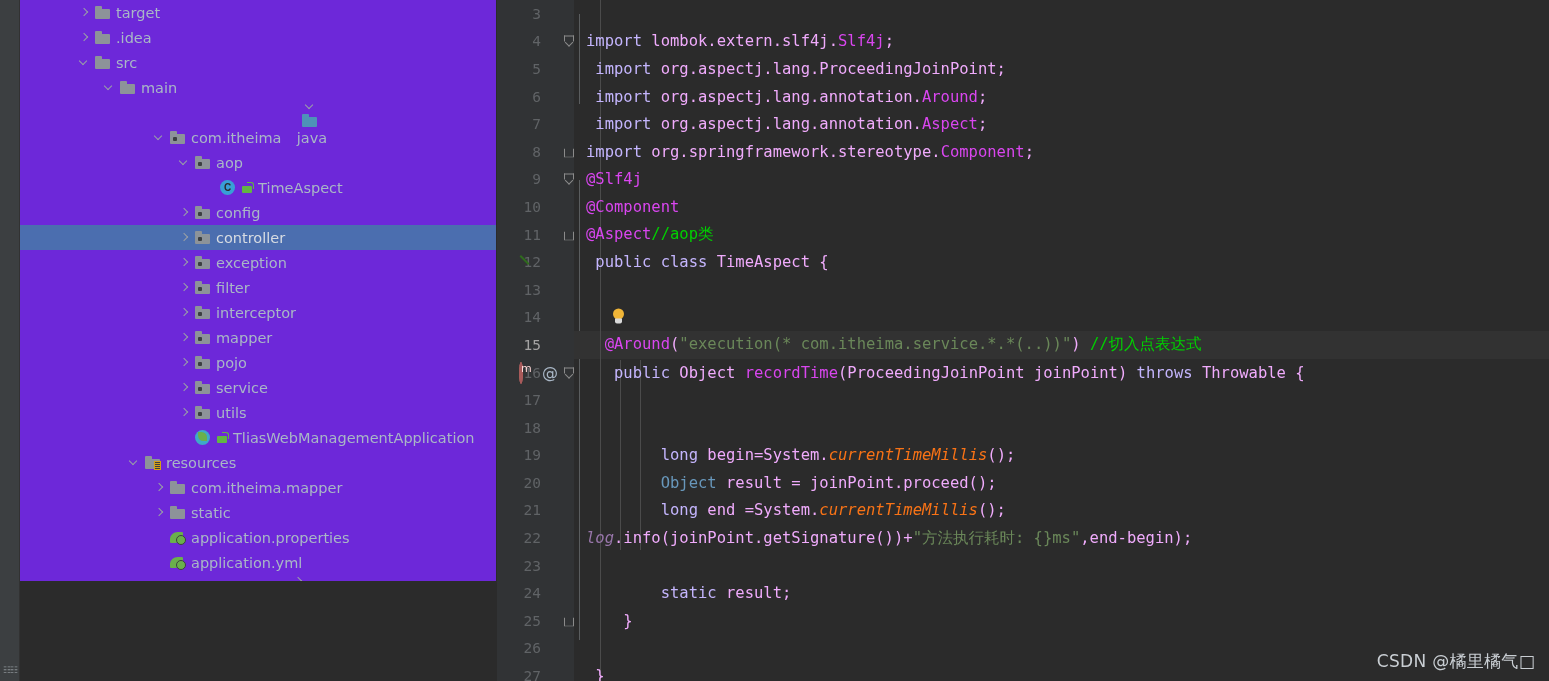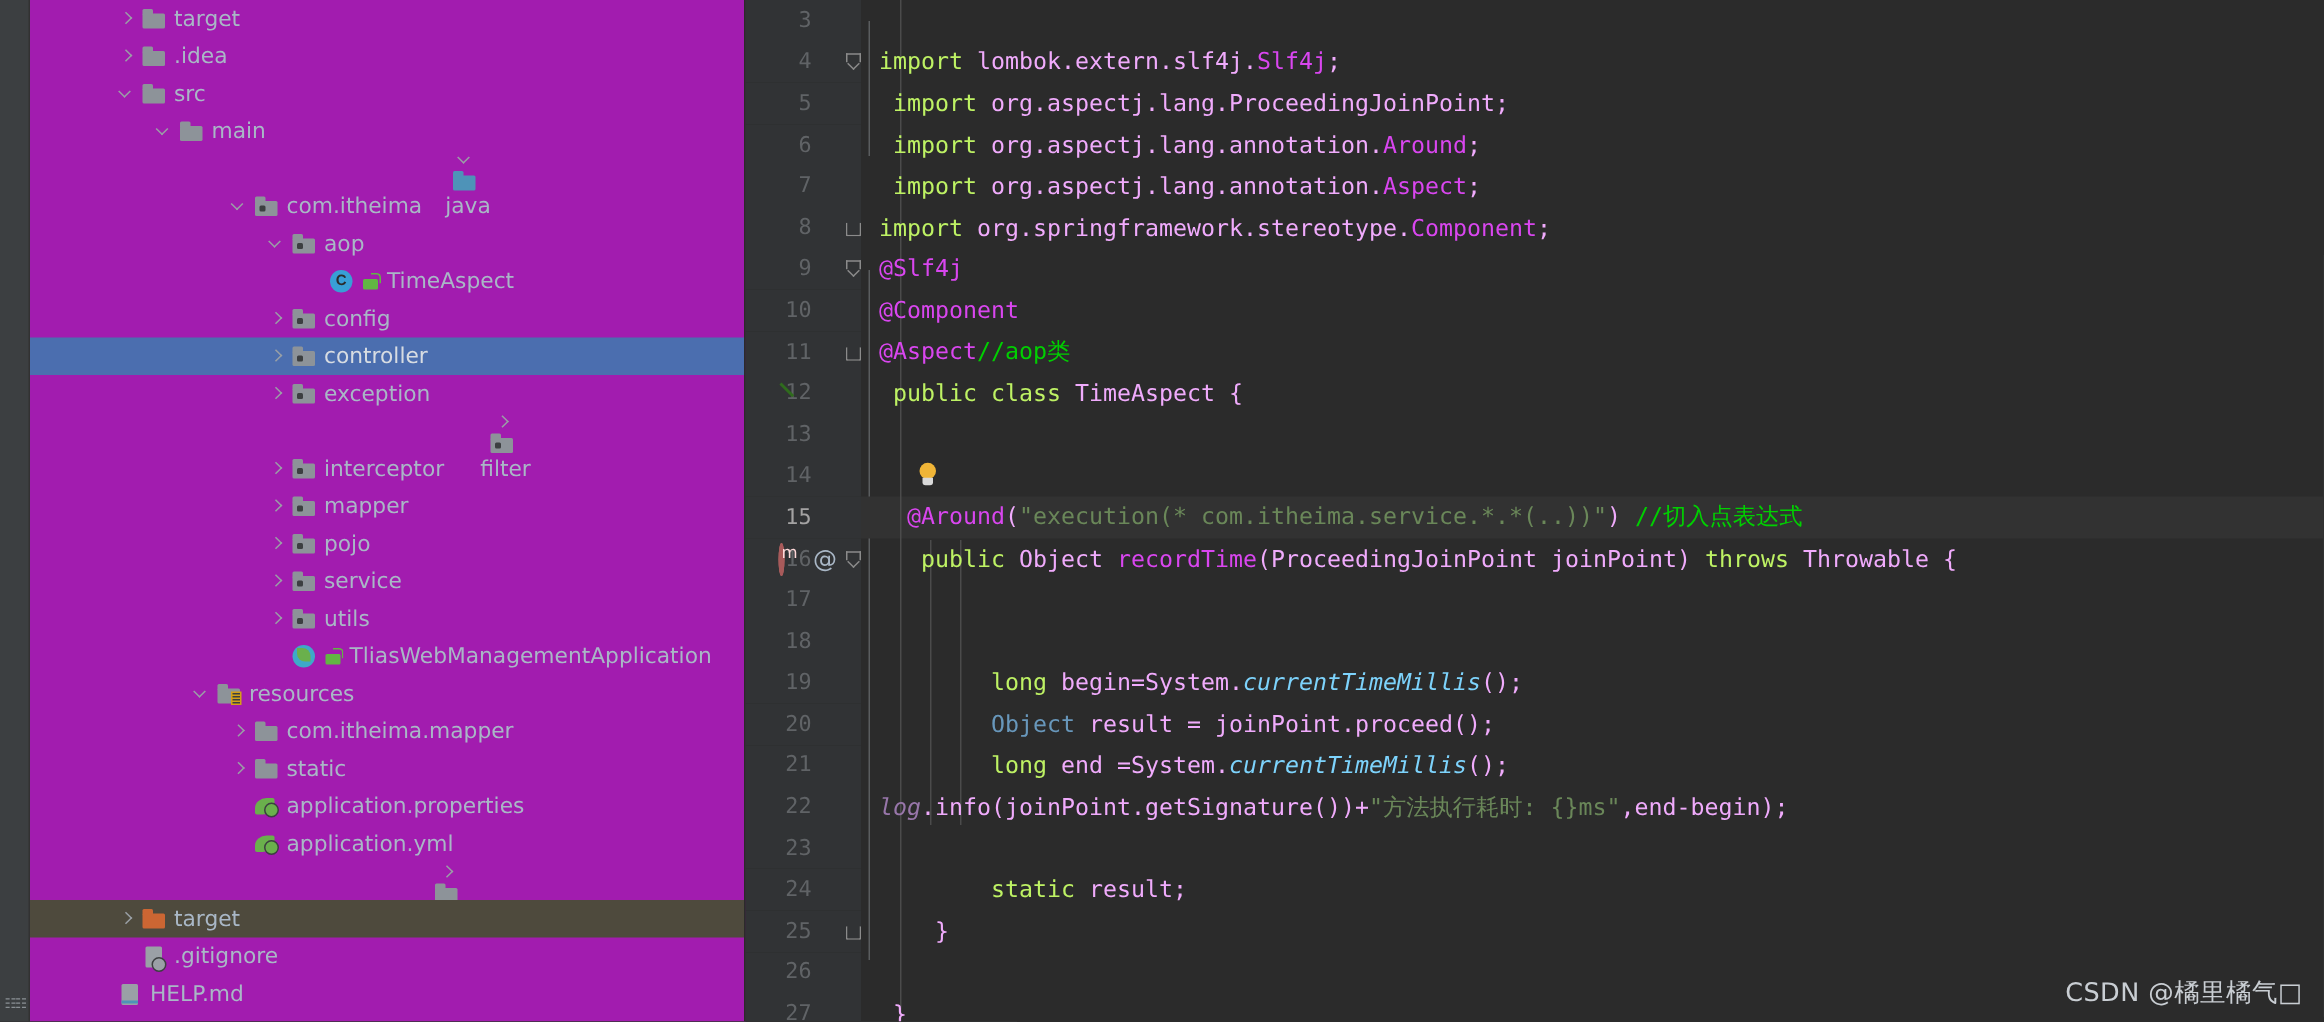--- a/index.html
+++ b/index.html
@@ -32,22 +32,22 @@
     color: #8a8f94;
     font-size: 9px;
     line-height: 14px;
     text-align: center;
     letter-spacing: -1px;
     font-family: "DejaVu Sans Mono", monospace;
   }
 
   
   .tree-panel {
-    width: 477px; height: 681px;
-    background: #a21caf;
+    width: 477px; height: 581px;
+    background: #6d28d9;
     flex: 0 0 477px;
     position: relative;
     overflow: hidden;
     border-right: 1px solid #2b2b2b;
   }
   .tree-rows { position: relative; }
   .row {
     height: 25px;
     display: flex;
     align-items: center;
@@ -420,27 +420,27 @@
     pointer-events: none;
     z-index: 1;
   }
   .iguide {
     position: absolute;
     width: 1px;
     background: #4b4b4b;
   }
 
   
-  .kw    { color: #bef264; }
+  .kw    { color: #c4b5fd; }
   .ann   { color: #d946ef; }
   .str   { color: #6a8759; }
   .cmtg  { color: #00d000; }
   .num   { color: #6897bb; }
   .fld   { color: #9876aa; font-style: italic; }
-  .stat  { color: #7dd3fc; font-style: italic; }
+  .stat  { color: #f97316; font-style: italic; }
   .plain { color: #f0abfc; }
 
   
   .watermark {
     position: absolute;
     right: 14px; bottom: 8px;
     color: #c9ced3;
     font-size: 17px;
     font-family: "DejaVu Sans", sans-serif;
     z-index: 50;
@@ -517,21 +517,21 @@
           </span>
           <span class="lbl">controller</span>
         </div>
         <div class="row" style="padding-left: 158px;">
           <span class="arrow "></span>
           <span class="ico folder pkg">
             <i class="dot"></i>
           </span>
           <span class="lbl">exception</span>
         </div>
-        <div class="row" style="padding-left: 158px; flex-direction: column;">
+        <div class="row" style="padding-left: 158px;">
           <span class="arrow "></span>
           <span class="ico folder pkg">
             <i class="dot"></i>
           </span>
           <span class="lbl">filter</span>
         </div>
         <div class="row" style="padding-left: 158px;">
           <span class="arrow "></span>
           <span class="ico folder pkg">
             <i class="dot"></i>

